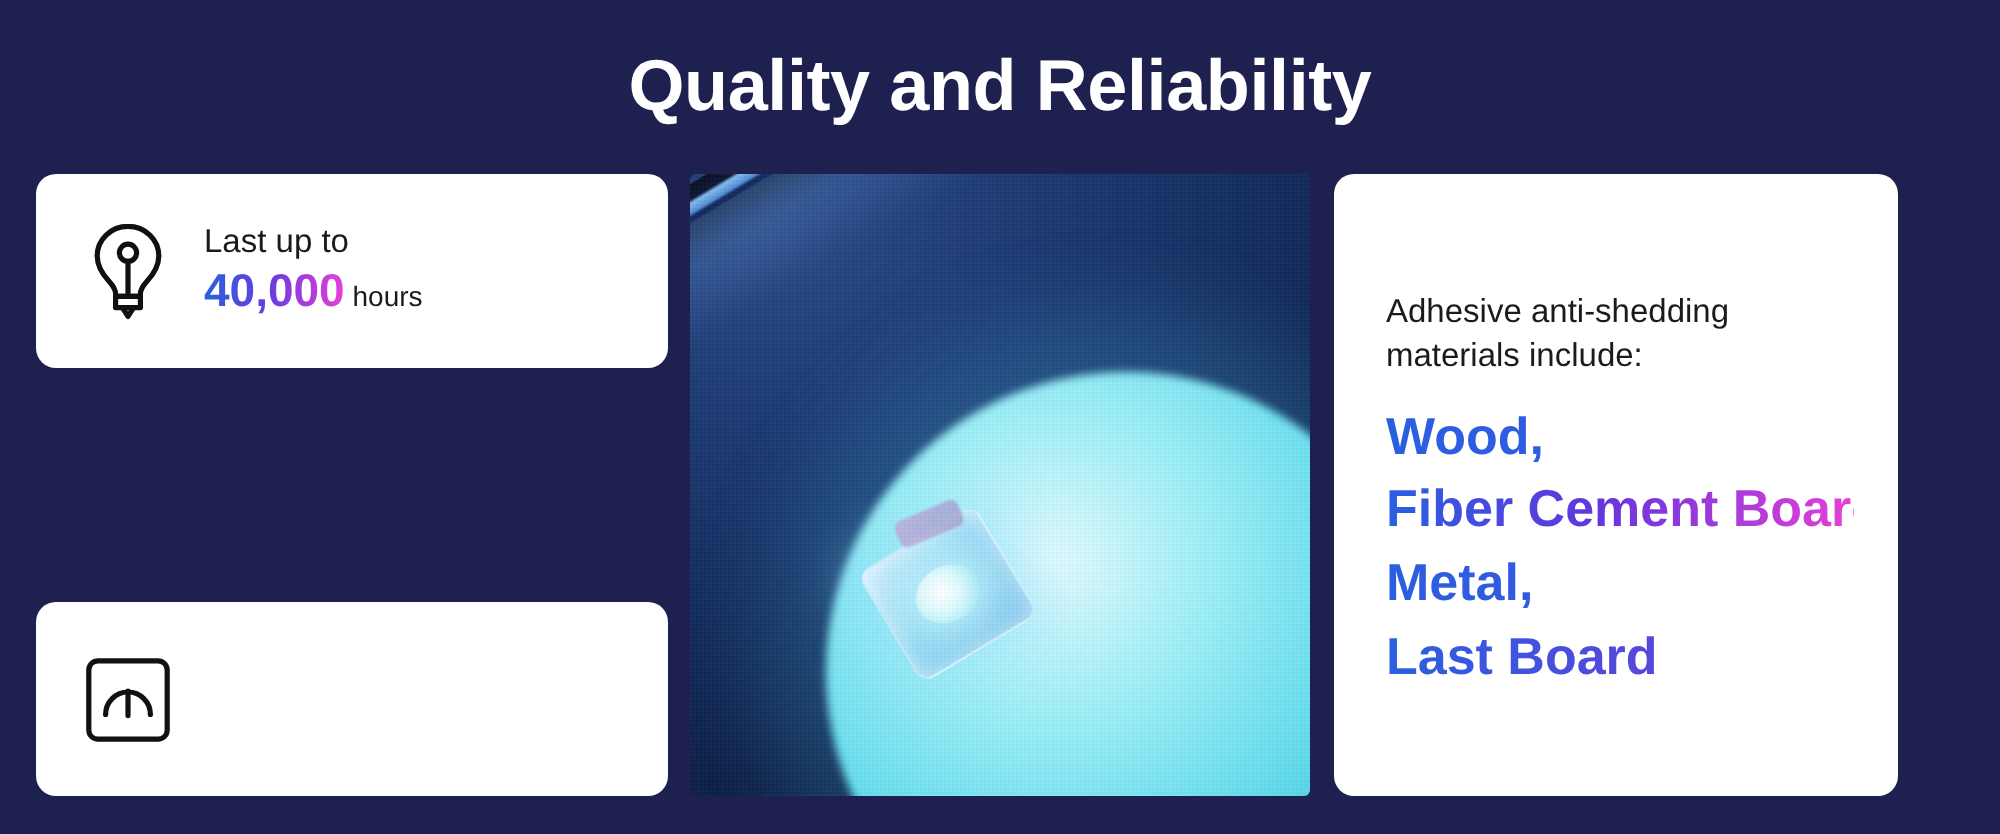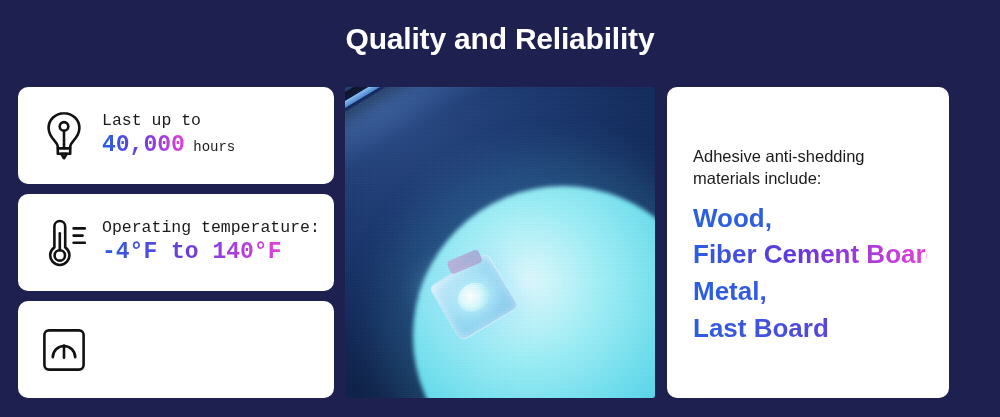--- a/index.html
+++ b/index.html
@@ -22,21 +22,21 @@
     box-sizing: border-box;
   }
   
   .title {
     position: absolute;
     top: 22px;
     left: 0;
     width: 1000px;
     text-align: center;
     color: #ffffff;
-    font-size: 30px;
+    font-size: 36px;
     font-weight: bold;
     letter-spacing: -0.2px;
   }
   
   .left-col {
     position: absolute;
     left: 18px;
     top: 87px;
     width: 316px;
     height: 311px;
@@ -57,21 +57,20 @@
     flex: 0 0 auto;
     width: 56px;
     height: 58px;
     display: flex;
     align-items: center;
     justify-content: center;
   }
   .card-text {
     margin-left: 10px;
     line-height: 1.12;
-    font-family: Liberation Mono, monospace;
   }
   .line-top {
     color: #1b1b1b;
     font-size: 16.5px;
     white-space: nowrap;
   }
   .line-bot {
     font-size: 23px;
     font-weight: bold;
     white-space: nowrap;
@@ -257,36 +256,20 @@
         </svg>
       </div>
       <div class="card-text">
         <div class="line-top">Last up to</div>
         <div class="line-bot">
           <span class="grad">40,000</span><span class="plain-bold-dark">&nbsp;</span><span class="plain-bold-dark">hours</span>
         </div>
       </div>
     </div>
 
-    <div class="feature-card">
-      <div class="card-icon">
-        <svg width="50" height="52" viewBox="0 0 50 52" fill="none" stroke="#111111" stroke-width="2.6">
-          <path d="M26.2 30.4V9.4a5.4 5.4 0 10-10.8 0v21a9.6 9.6 0 1010.8 0z" stroke-linejoin="round"></path>
-          <circle cx="20.8" cy="38.4" r="5.2"></circle>
-          <path d="M20.8 33.2V16.2" stroke-linecap="round"></path>
-          <path d="M34.6 11.4h11.2M34.6 18.6h9M34.6 25.8h11.2" stroke-linecap="round"></path>
-        </svg>
-      </div>
-      <div class="card-text">
-        <div class="line-top">Operating temperature:</div>
-        <div class="line-bot">
-          <span class="grad">-4°F to 140°F</span>
-        </div>
-      </div>
-    </div>
 
     <div class="feature-card">
       <div class="card-icon">
         <svg width="46" height="46" viewBox="0 0 46 46" fill="none" stroke="#111111" stroke-width="2.6">
           <rect x="3.4" y="3.4" width="39.2" height="39.2" rx="4.6" stroke-linejoin="round"></rect>
           <path d="M11.8 30.2a11.2 11.2 0 0122.4 0" stroke-linecap="round"></path>
           <path d="M23 30.8V18.6" stroke-linecap="round"></path>
         </svg>
       </div>
     </div>

